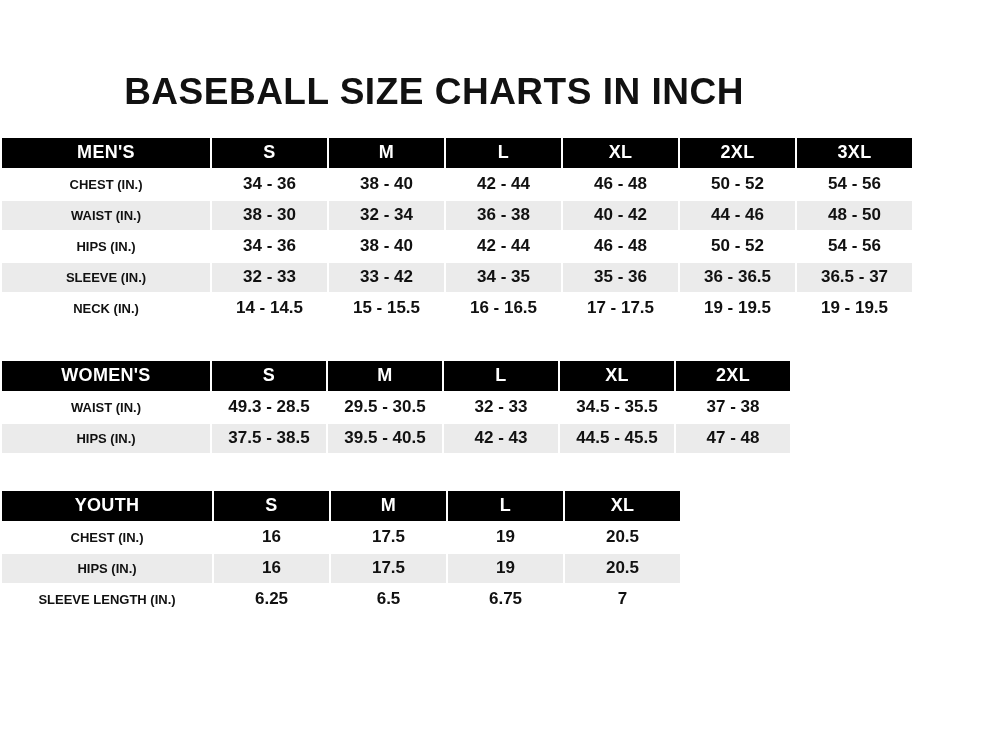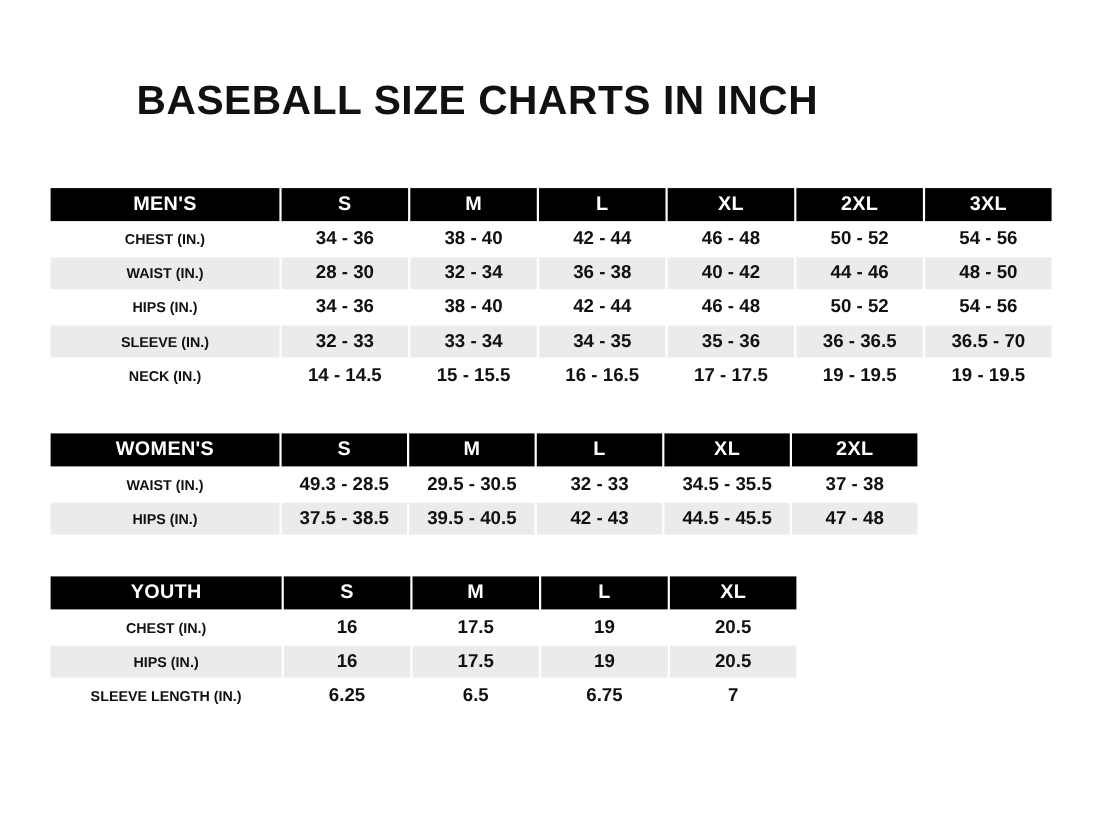--- a/index.html
+++ b/index.html
@@ -26,22 +26,21 @@
     font-weight: bold;
     letter-spacing: 0.5px;
     color: #111111;
     margin: 0;
     padding-top: 72px;
     padding-bottom: 0;
     line-height: 1.1;
   }
 
   .tables {
-    margin-top: 56px;
-    padding-left: 44px;
+    margin-top: 23px;
     padding-right: 44px;
   }
 
   table.size-table {
     border-collapse: collapse;
     table-layout: fixed;
     margin-bottom: 34px;
   }
 
   table.size-table td, table.size-table th {
@@ -130,44 +129,44 @@
           <td class="row-label">CHEST (IN.)</td>
           <td>34 - 36</td>
           <td>38 - 40</td>
           <td>42 - 44</td>
           <td>46 - 48</td>
           <td>50 - 52</td>
           <td>54 - 56</td>
         </tr>
         <tr>
           <td class="row-label">WAIST (IN.)</td>
-          <td>28 - 30</td>
+          <td>38 - 30</td>
           <td>32 - 34</td>
           <td>36 - 38</td>
           <td>40 - 42</td>
           <td>44 - 46</td>
           <td>48 - 50</td>
         </tr>
         <tr>
           <td class="row-label">HIPS (IN.)</td>
           <td>34 - 36</td>
           <td>38 - 40</td>
           <td>42 - 44</td>
           <td>46 - 48</td>
           <td>50 - 52</td>
           <td>54 - 56</td>
         </tr>
         <tr>
           <td class="row-label">SLEEVE (IN.)</td>
           <td>32 - 33</td>
-          <td>33 - 34</td>
+          <td>33 - 42</td>
           <td>34 - 35</td>
           <td>35 - 36</td>
           <td>36 - 36.5</td>
-          <td>36.5 - 70</td>
+          <td>36.5 - 37</td>
         </tr>
         <tr>
           <td class="row-label">NECK (IN.)</td>
           <td>14 - 14.5</td>
           <td>15 - 15.5</td>
           <td>16 - 16.5</td>
           <td>17 - 17.5</td>
           <td>19 - 19.5</td>
           <td>19 - 19.5</td>
         </tr>

